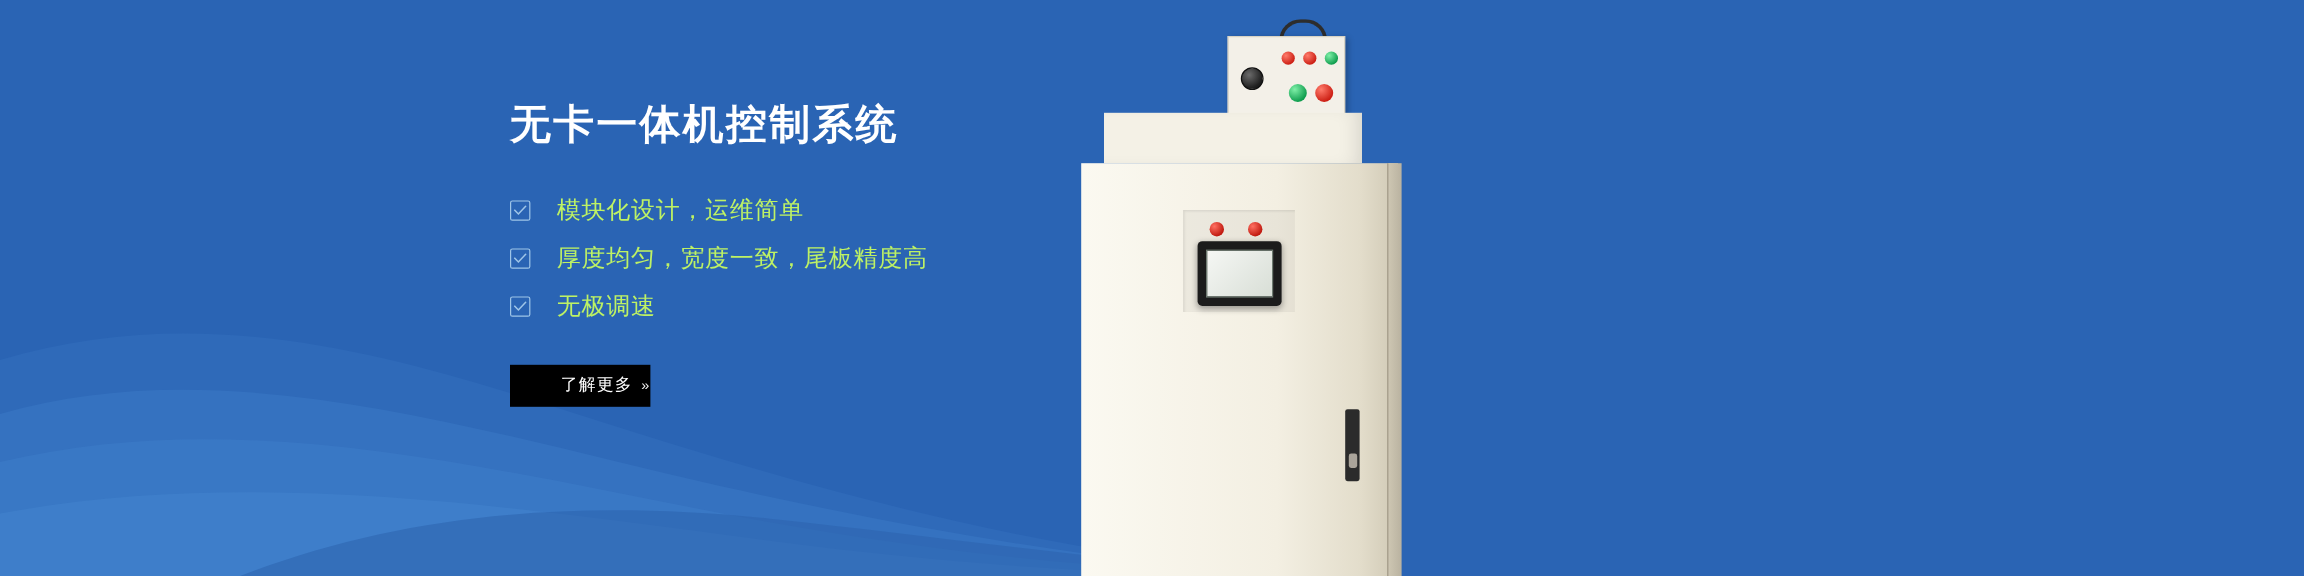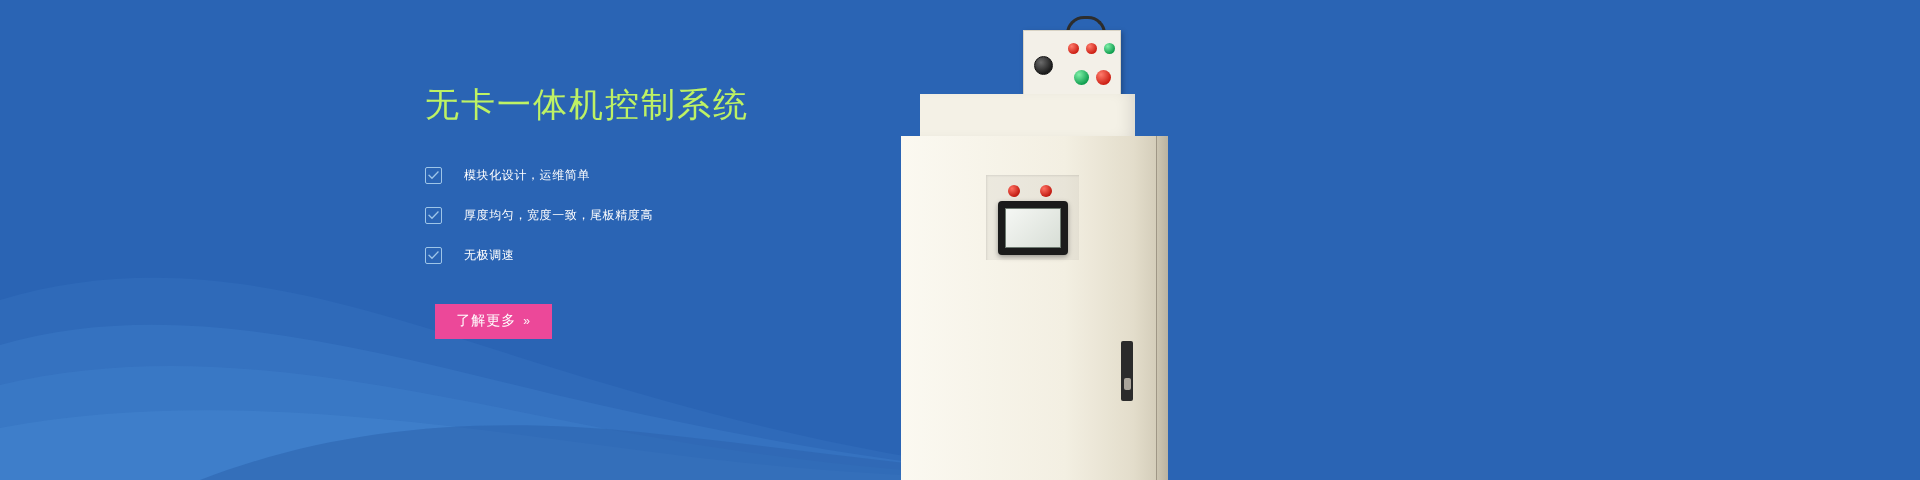--- a/index.html
+++ b/index.html
@@ -26,23 +26,23 @@
   .waves svg { display: block; width: 100%; height: 100%; }
 
   
   .content {
     position: absolute;
     left: 425px;
     top: 84px;
     width: 520px;
   }
   .headline {
-    color: #bef264;
+    color: #ffffff;
     font-size: 34px;
-    font-weight: normal;
+    font-weight: bold;
     letter-spacing: 2px;
     line-height: 1.2;
     margin: 0 0 40px 0;
     white-space: nowrap;
   }
   .feature-list {
     list-style: none;
     margin: 0;
     padding: 0;
   }
@@ -59,32 +59,31 @@
     border-radius: 2px;
     margin-right: 22px;
     flex: 0 0 auto;
     display: flex;
     align-items: center;
     justify-content: center;
     box-sizing: border-box;
   }
   .check-box svg { display: block; }
   .feature-text {
-    color: #ffffff;
-    font-size: 12px;
+    color: #bef264;
+    font-size: 20px;
     letter-spacing: 0.6px;
     white-space: nowrap;
   }
   .cta {
     display: inline-flex;
     align-items: center;
-    justify-content: center;
+    justify-content: flex-end;
     margin-top: 19px;
-    margin-left: 10px;
-    background: #ec4899;
+    background: #000000;
     color: #ffffff;
     font-size: 14px;
     letter-spacing: 1px;
     width: 117px;
     height: 35px;
     border: none;
     cursor: pointer;
     text-decoration: none;
     box-sizing: border-box;
   }

